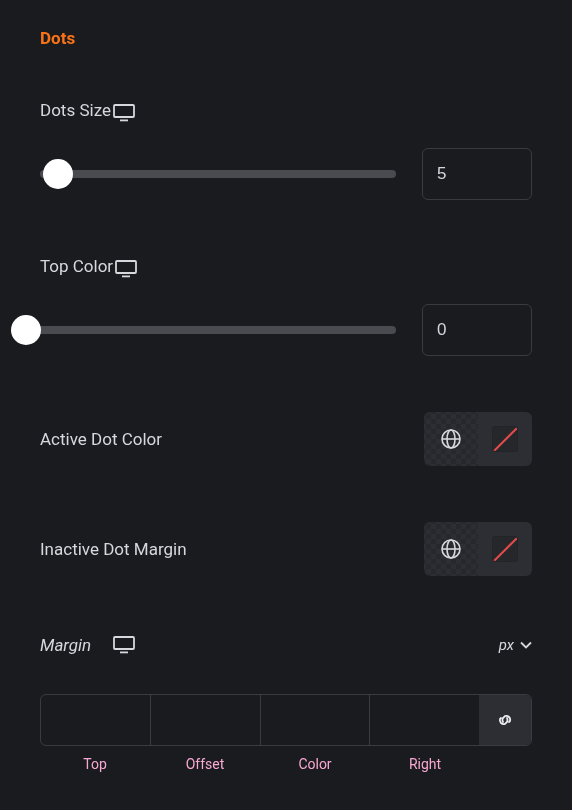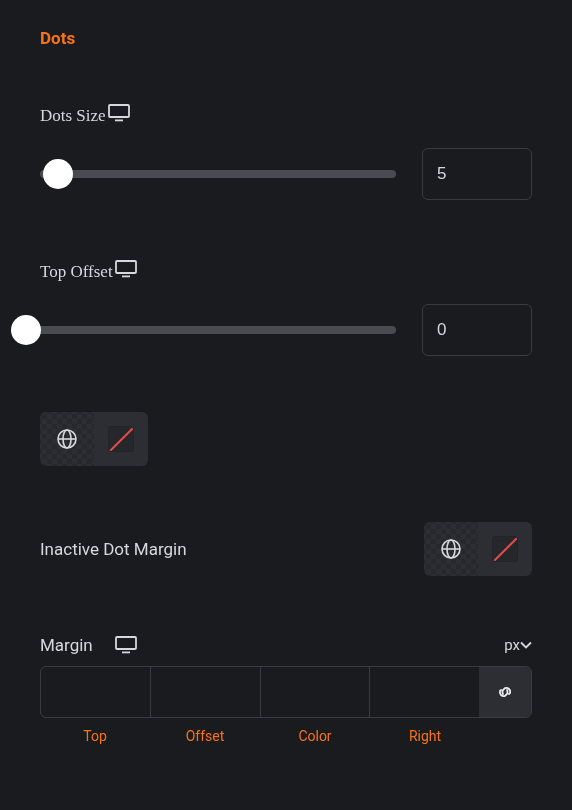--- a/index.html
+++ b/index.html
@@ -14,23 +14,22 @@
   }
   .section-title {
     font-weight: 700;
     font-size: 17px;
     color: #f97316;
     margin-bottom: 52px;
   }
   .control-group { margin-bottom: 56px; }
   .label-row {
     display: flex;
-    align-items: flex-end;
+    align-items: flex-start;
     margin-bottom: 22px;
-    font-family: Liberation Serif, serif;
   }
   .label-row .label {
     font-size: 17px;
     color: #d5d8dd;
   }
   .device-icon {
     display:flex;align-items:center;justify-content:center;
     width:26px;height:26px;
   }
   .slider-row {
@@ -109,30 +108,32 @@
     top:50%;
     height:2px;
     background:#e24b4b;
     transform: rotate(-45deg);
     transform-origin:center;
   }
   .margin-label-row {
     display:flex;
     align-items:center;
     justify-content:space-between;
-    margin-bottom: 8px;
+    margin-bottom: 36px;
+    font-style: italic;
   }
   .margin-label-left {
     display:flex;
     align-items:center;
     gap:20px;
   }
   .unit-dropdown {
     display:flex;
     align-items:center;
+    gap:6px;
     font-size:15px;
     color:#d5d8dd;
     cursor:pointer;
   }
   .margin-inputs {
     display:flex;
     border:1px solid #3a3b40;
     border-radius:6px;
     overflow:hidden;
     height:52px;
@@ -154,21 +155,21 @@
     display:flex;
     align-items:center;
     justify-content:center;
     cursor:pointer;
     flex:0 0 52px;
   }
   .margin-captions {
     display:flex;
     margin-top:10px;
     font-size:14px;
-    color:#f97316;
+    color:#f9a8d4;
   }
   .margin-captions span {
     flex:1;
     text-align:center;
   }
   .margin-captions span.spacer { flex:0 0 52px; }
   svg { display:block; }
 </style>
 </head>
 <body>
@@ -188,37 +189,38 @@
   <div class="slider-row">
     <div class="slider-track">
       <div class="slider-thumb" style="left:5%"></div>
     </div>
     <input class="num-input" value="5" style="">
   </div>
 </div>
 
 <div class="control-group">
   <div class="label-row">
-    <span class="label">Top Offset</span>
+    <span class="label">Top Color</span>
     <span class="device-icon">
       <svg width="22" height="18" viewBox="0 0 22 18" fill="none">
         <rect x="1" y="1" width="20" height="12" rx="1" stroke="#d5d8dd" stroke-width="1.8"></rect>
         <rect x="7" y="15.5" width="8" height="1.8" fill="#d5d8dd"></rect>
       </svg>
     </span>
   </div>
   <div class="slider-row">
     <div class="slider-track" style="margin-left:-14px">
       <div class="slider-thumb" style="left:0%"></div>
     </div>
     <input class="num-input" value="0" style="">
   </div>
 </div>
 
 <div class="color-row">
+  <span class="label">Active Dot Color</span>
   <div class="color-controls">
     <div class="btn globe">
       <svg width="22" height="22" viewBox="0 0 22 22" fill="none">
         <circle cx="11" cy="11" r="9" stroke="#d5d8dd" stroke-width="1.6"></circle>
         <ellipse cx="11" cy="11" rx="4" ry="9" stroke="#d5d8dd" stroke-width="1.6"></ellipse>
         <line x1="2" y1="11" x2="20" y2="11" stroke="#d5d8dd" stroke-width="1.6"></line>
       </svg>
     </div>
     <div class="btn color-swatch">
       <div class="swatch-box"></div>

